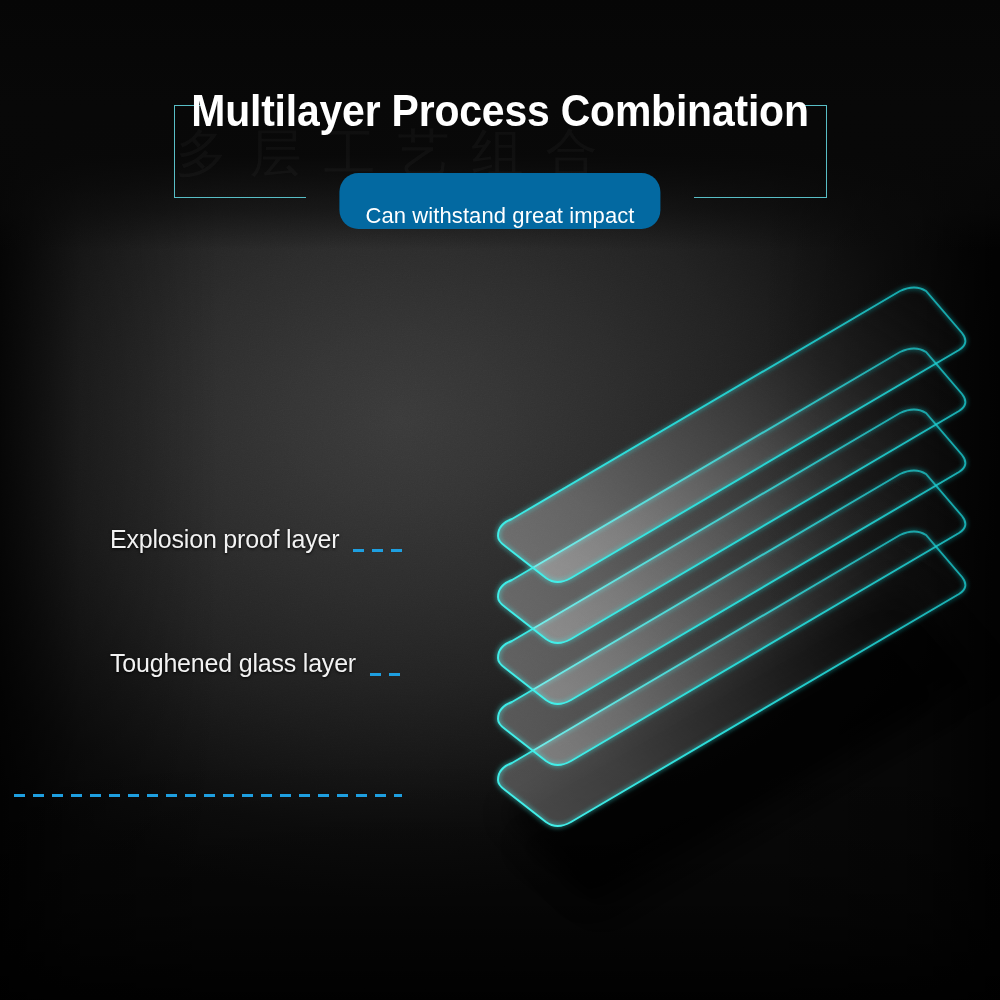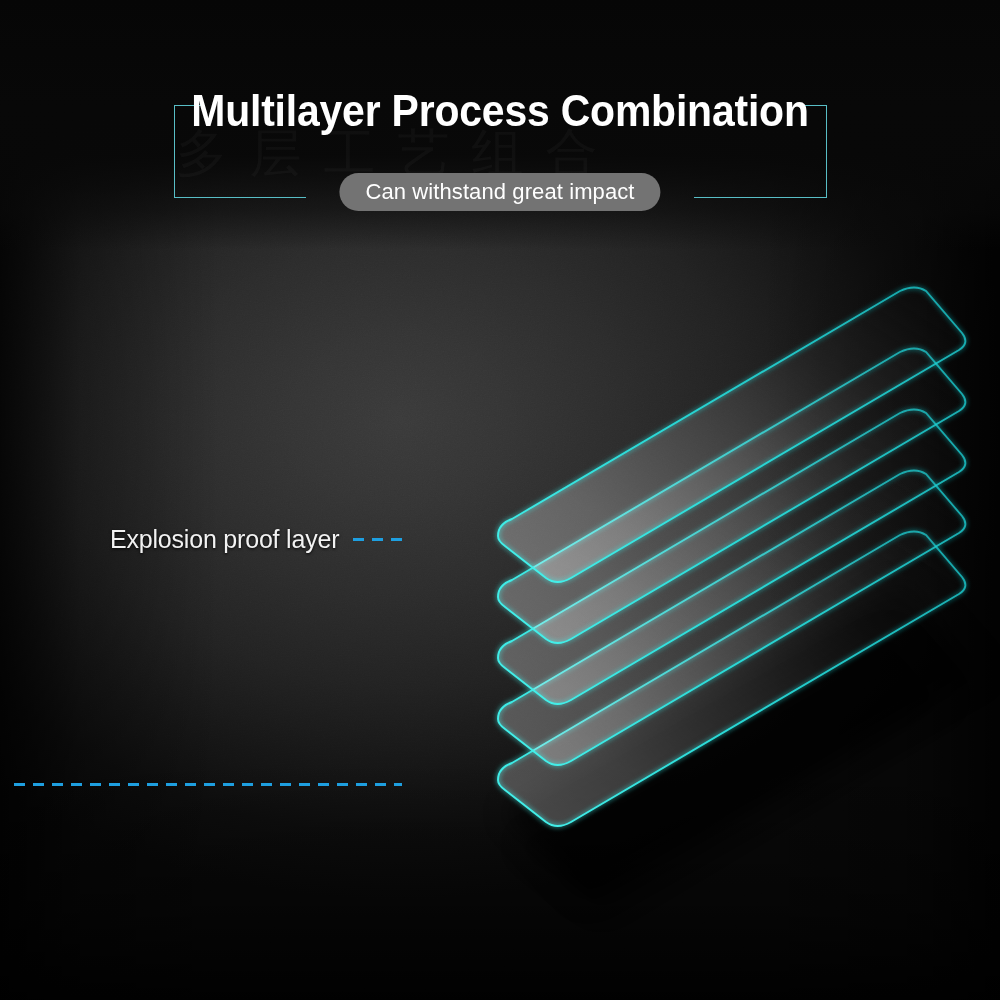--- a/index.html
+++ b/index.html
@@ -111,26 +111,26 @@
     color: #ffffff;
     letter-spacing: -0.2px;
     transform: scaleX(0.93);
     white-space: nowrap;
   }
   .badge {
     position: absolute;
     left: 50%;
     top: 173px;
     transform: translateX(-50%);
-    height: 38px;
+    height: 56px;
     padding: 0 26px;
     display: flex;
-    align-items: center;
+    align-items: flex-end;
     justify-content: center;
-    background: #737373;
+    background: #0369a1;
     border-radius: 19px;
     color: #ffffff;
     font-size: 22px;
     font-weight: 400;
     letter-spacing: 0.1px;
     white-space: nowrap;
   }
 
   
   #stack {
@@ -142,21 +142,21 @@
     pointer-events: none;
   }
 
   
   .label-row {
     position: absolute;
     left: 0;
     width: 424px;
     height: 26px;
     display: flex;
-    align-items: center;
+    align-items: flex-end;
   }
   .label-text {
     color: #f2f2f2;
     font-size: 25px;
     line-height: 26px;
     font-weight: 400;
     letter-spacing: -0.2px;
     white-space: nowrap;
     margin-left: 110px;
     text-shadow: 0 1px 3px rgba(0,0,0,0.9);
@@ -265,20 +265,24 @@
       <use href="#plateShape" fill="none" stroke="url(#edgeGlowGrad)" stroke-width="1.9" filter="url(#glow)"></use>
     </g>
   </svg>
 
   <div class="label-row" style="top:526px">
     <span class="label-text">Explosion proof layer</span>
     <span class="leader"></span>
   </div>
 
 
+  <div class="label-row" style="top:650px">
+    <span class="label-text">Toughened glass layer</span>
+    <span class="leader"></span>
+  </div>
 
 
   <div class="label-row" style="top:771px">
     <span class="leader"></span>
   </div>
 
   <div class="header-band"></div>
 
   <div class="watermark">多层工艺组合</div>
 

